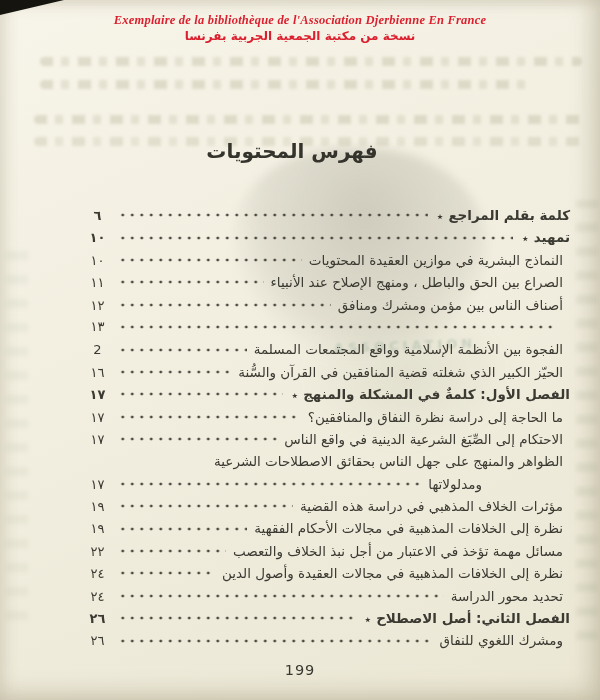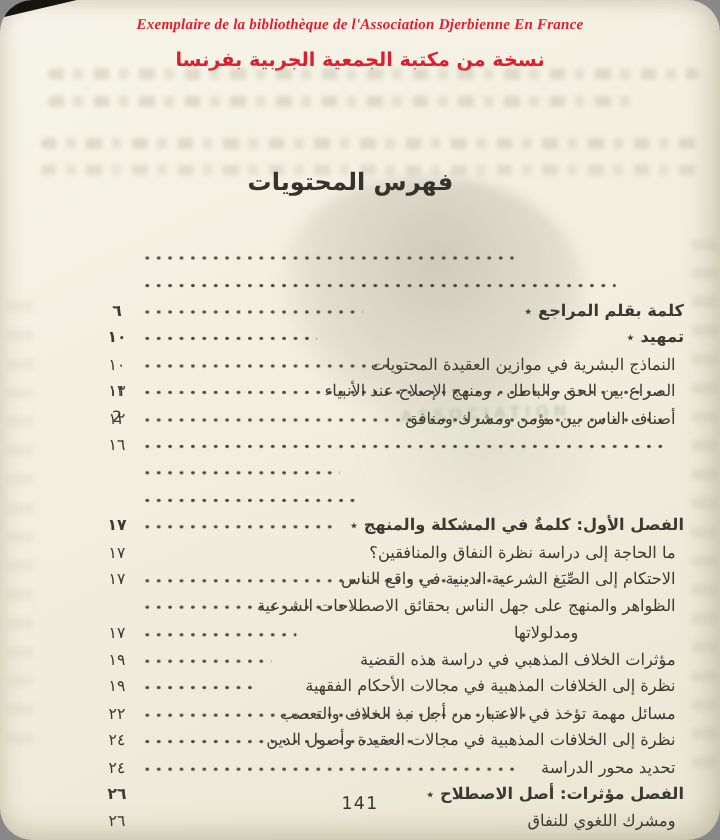--- a/index.html
+++ b/index.html
@@ -4,30 +4,29 @@
 <style>
   html,body{margin:0;padding:0;background:#888;}
   .scan{
     position:relative;width:600px;height:700px;overflow:hidden;
     font-family:"DejaVu Sans",sans-serif;
     background:linear-gradient(155deg,#f7f4e9 0%,#f3f0e2 35%,#efebdb 70%,#ebe7d4 100%);
     box-shadow:inset -12px 0 20px rgba(110,95,60,.16),
                inset 0 -12px 20px rgba(110,95,60,.12),
                inset 8px 0 14px rgba(110,95,60,.06),
                inset 0 6px 10px rgba(110,95,60,.05);
-    border-radius:27px;
   }
   
   .corner-wedge{position:absolute;top:0;left:0;width:64px;height:15px;background:#15140f;
     clip-path:polygon(0 0,100% 0,0 100%);}
   
   .hdr{position:absolute;top:13px;left:0;right:0;text-align:center;}
   .hdr-fr{font-family:"Liberation Serif",serif;font-style:italic;font-weight:bold;
     font-size:12.5px;letter-spacing:.2px;color:#dc1f2e;}
-  .hdr-ar{direction:rtl;font-weight:bold;font-size:16px;margin-top:12px;color:#dc1f2e;}
+  .hdr-ar{direction:rtl;font-weight:bold;font-size:12px;margin-top:1px;color:#dc1f2e;}
   
   .bleed{position:absolute;height:9px;border-radius:5px;filter:blur(1.7px);opacity:.55;
     background:repeating-linear-gradient(90deg,rgba(168,165,135,.55) 0 13px,transparent 13px 21px,
       rgba(168,165,135,.4) 21px 29px,transparent 29px 38px);}
   .bleed.b1{top:57px;left:40px;right:18px;}
   .bleed.b2{top:80px;left:40px;right:70px;}
   .bleed.b3{top:115px;left:34px;right:16px;}
   .bleed.b4{top:137px;left:34px;right:16px;opacity:.45;}
   .bleed-edge{position:absolute;width:22px;filter:blur(2px);opacity:.30;
     background:repeating-linear-gradient(0deg,rgba(150,160,130,.5) 0 9px,transparent 9px 24px);}
@@ -45,21 +44,21 @@
     filter:blur(1.3px);transform:rotate(-2deg);}
   
   .title{position:absolute;top:139px;left:0;right:16px;text-align:center;direction:rtl;
     font-size:20px;font-weight:bold;color:#34332c;letter-spacing:.5px;}
   
   .toc{position:absolute;top:204px;right:30px;left:84px;direction:rtl;color:#3b3a32;}
   .row{display:flex;align-items:baseline;height:22.4px;font-size:13.5px;line-height:22.4px;}
   .row.chapter{font-weight:bold;}
   .row.indent1{padding-right:7px;}
   .row.indent2{padding-right:88px;}
-  .row .text{white-space:nowrap;margin-top:44px;}
+  .row .text{white-space:nowrap;}
   .row .star{margin:0 5px 0 2px;font-size:12px;flex:0 0 auto;}
   .leader{flex:1 1 auto;height:12px;align-self:center;margin:0 7px;
     background-image:radial-gradient(circle,rgba(58,56,46,.9) 1.2px,rgba(58,56,46,0) 1.7px);
     background-size:9.5px 12px;background-repeat:repeat-x;background-position:0 64%;}
   .pagenum{flex:0 0 auto;min-width:27px;text-align:center;font-size:13px;}
   .row.nonum .leader,.row.nonum .pagenum{visibility:hidden;}
   
   .folio{position:absolute;bottom:22px;left:0;right:0;text-align:center;
     font-size:14.5px;color:#3b3a32;letter-spacing:1px;}
 </style>
@@ -124,26 +123,28 @@
     <span class="pagenum">١٢</span>
   </div>
 
   <div class="row sub indent1">
 
     <span class="leader"></span>
     <span class="pagenum">١٣</span>
   </div>
 
   <div class="row sub indent1">
+    <span class="text">الفجوة بين الأنظمة الإسلامية وواقع المجتمعات المسلمة</span>
 
     <span class="leader"></span>
     <span class="pagenum">2</span>
   </div>
 
   <div class="row sub indent1">
+    <span class="text">الحيّز الكبير الذي شغلته قضية المنافقين في القرآن والسُّنة</span>
 
     <span class="leader"></span>
     <span class="pagenum">١٦</span>
   </div>
 
   <div class="row chapter indent0">
     <span class="text">الفصل الأول: كلمةٌ في المشكلة والمنهج</span>
     <span class="star">٭</span>
     <span class="leader"></span>
     <span class="pagenum">١٧</span>
@@ -206,28 +207,28 @@
   </div>
 
   <div class="row sub indent1">
     <span class="text">تحديد محور الدراسة</span>
 
     <span class="leader"></span>
     <span class="pagenum">٢٤</span>
   </div>
 
   <div class="row chapter indent0">
-    <span class="text">الفصل مؤثرات: أصل الاصطلاح</span>
+    <span class="text">الفصل الثاني: أصل الاصطلاح</span>
     <span class="star">٭</span>
     <span class="leader"></span>
     <span class="pagenum">٢٦</span>
   </div>
 
   <div class="row sub indent1">
     <span class="text">ومشرك اللغوي للنفاق</span>
 
     <span class="leader"></span>
     <span class="pagenum">٢٦</span>
   </div>
 </div>
 
-  <div class="folio">141</div>
+  <div class="folio">199</div>
 </div>
 
 </body></html>

